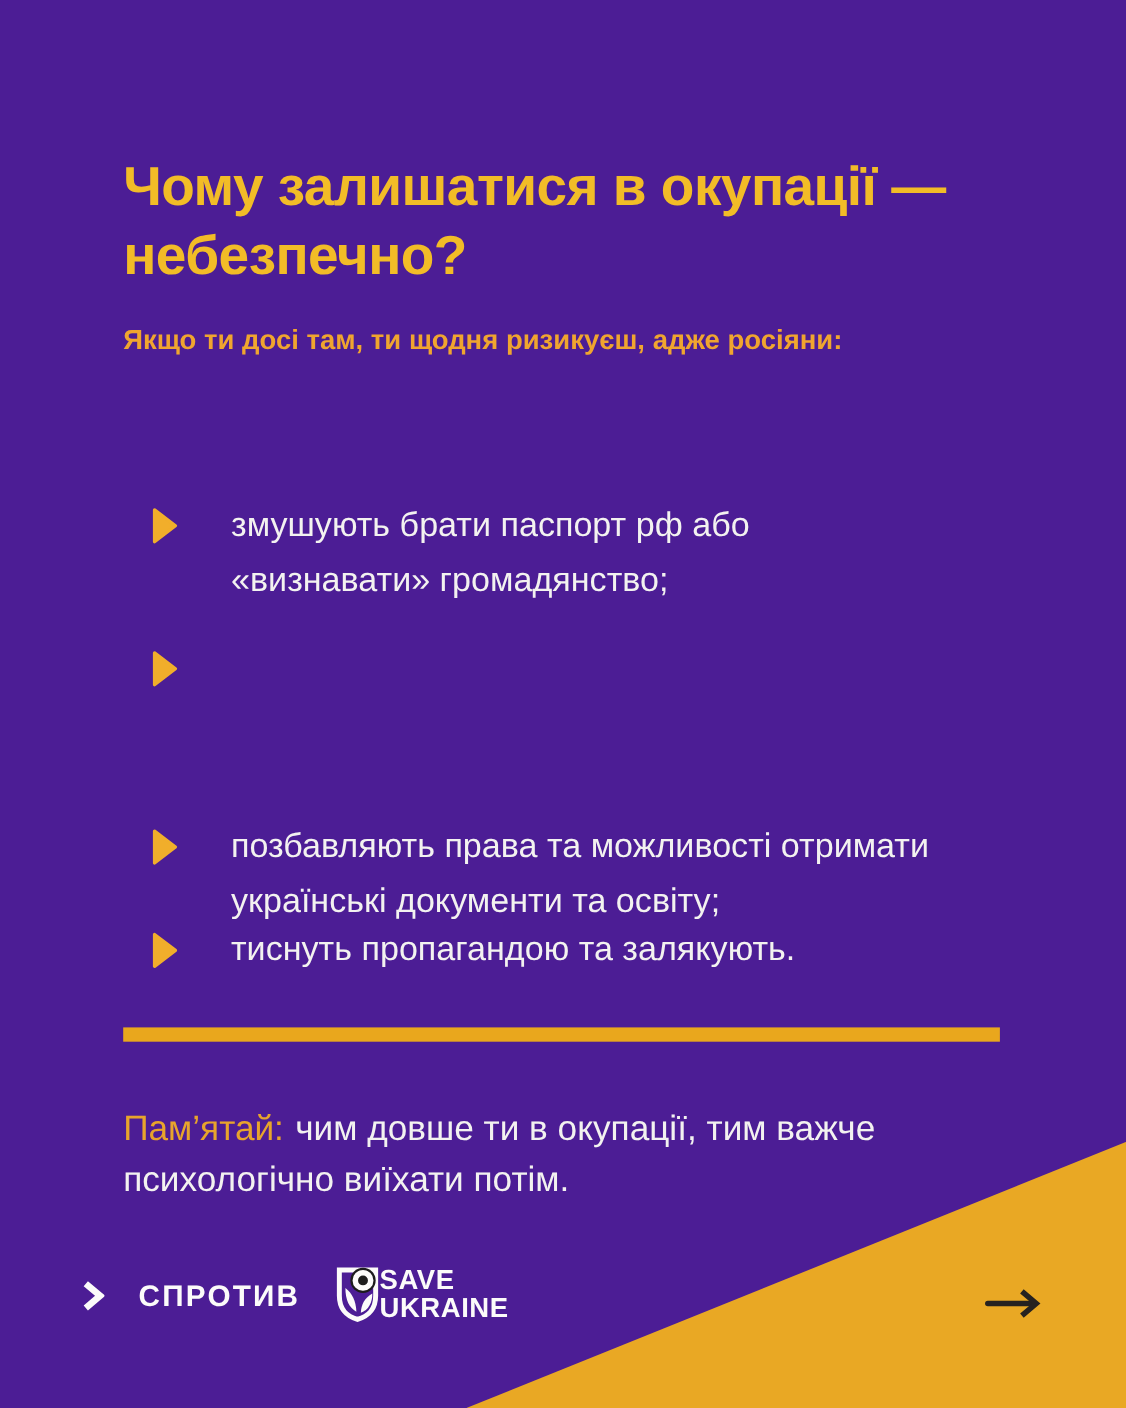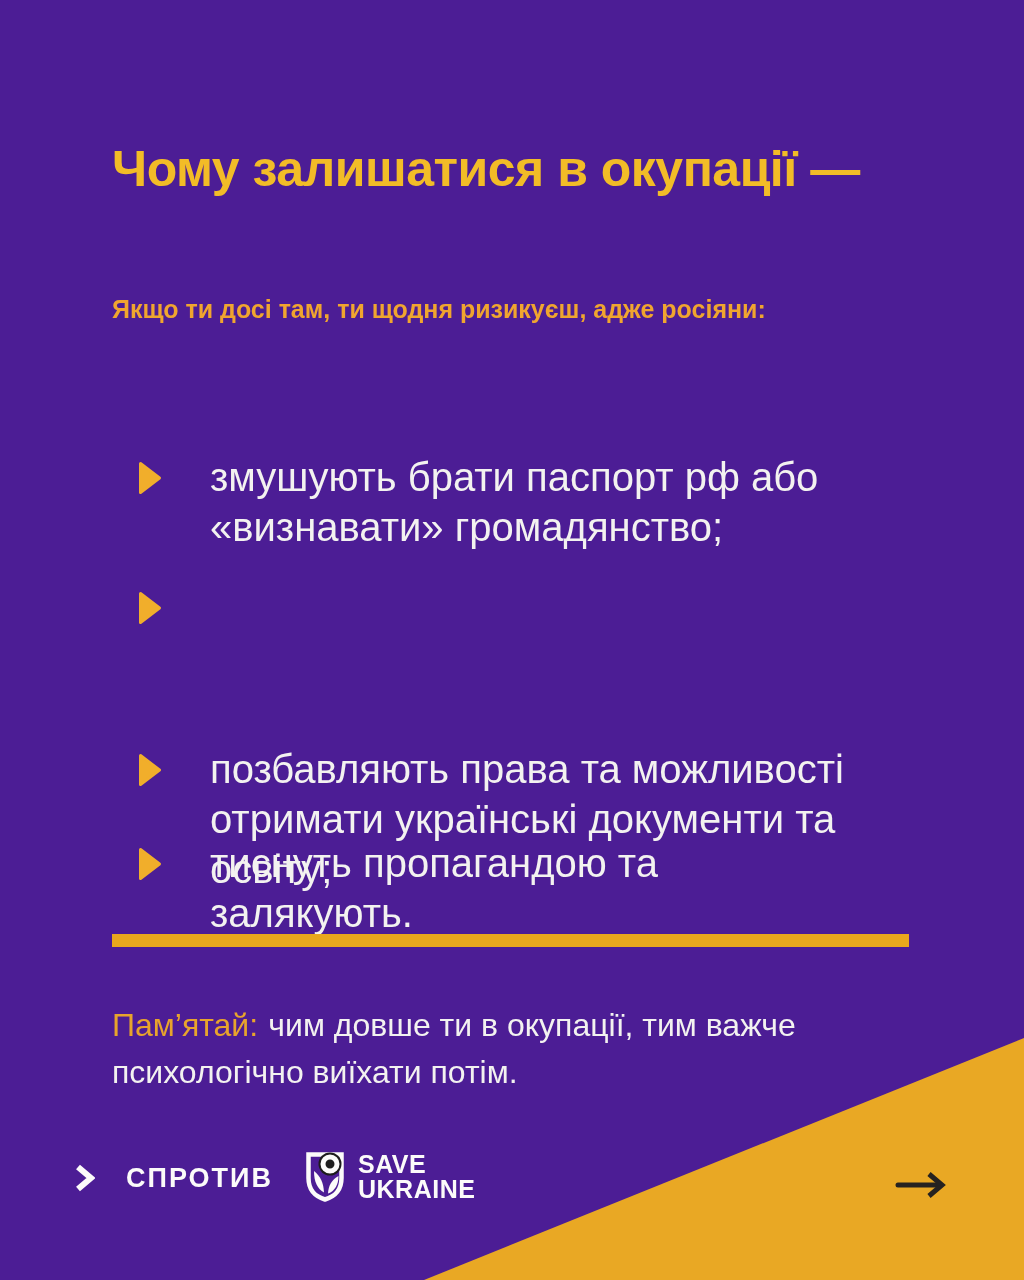--- a/index.html
+++ b/index.html
@@ -33,21 +33,21 @@
   .bullet-item .marker{
     flex:0 0 auto;
     margin-top:9px;
     width:24px;height:34px;
     display:block;
   }
   .bullet-item .btext{
     display:block;
     margin-left:48px;
     width:640px;
-    font-size:40px;line-height:50px;font-weight:normal;
+    font-size:31px;line-height:50px;font-weight:normal;
     color:#F3F2F0;
   }
   .divider{
     position:absolute;left:112px;top:934px;
     width:797px;height:13px;
     background:#E9A71D;
   }
   .memo{
     position:absolute;left:112px;top:1002px;width:715px;
     margin:0;
@@ -66,40 +66,41 @@
   .logo-sprotyv{
     position:absolute;left:75px;top:1158px;height:40px;
     display:flex;align-items:center;gap:31px;
   }
   .logo-sprotyv .sprotyv-label{
     font-size:27px;font-weight:bold;letter-spacing:2px;
     color:#FCFBFA;
   }
   .logo-save{
     position:absolute;left:305px;top:1150px;height:54px;
-    display:flex;align-items:center;gap:13px;
+    display:flex;align-items:center;
   }
   .save-text{
     display:flex;flex-direction:column;
     font-size:25px;line-height:25px;font-weight:bold;
     letter-spacing:0.5px;color:#FCFBFA;
   }
   .next-arrow{
     position:absolute;left:895px;top:1170px;
     width:56px;height:30px;
     cursor:pointer;
   }
 </style>
 </head>
 <body>
 
 <div class="poster">
 
   <h1 class="title">
     <span>Чому залишатися в окупації —</span>
+    <span>небезпечно?</span>
   </h1>
 
   <p class="subtitle">Якщо ти досі там, ти щодня ризикуєш, адже росіяни:</p>
 
   <ul class="bullets">
     <li class="bullet-item" style="top:452px">
       <svg class="marker" viewBox="0 0 24 34" width="24" height="34">
           <path d="M2.5 2.5 L21.5 17 L2.5 31.5 Z" fill="#F1AE2B" stroke="#F1AE2B" stroke-width="3" stroke-linejoin="round"></path>
         </svg>
       <span class="btext">змушують брати паспорт рф або «визнавати» громадянство;</span>

